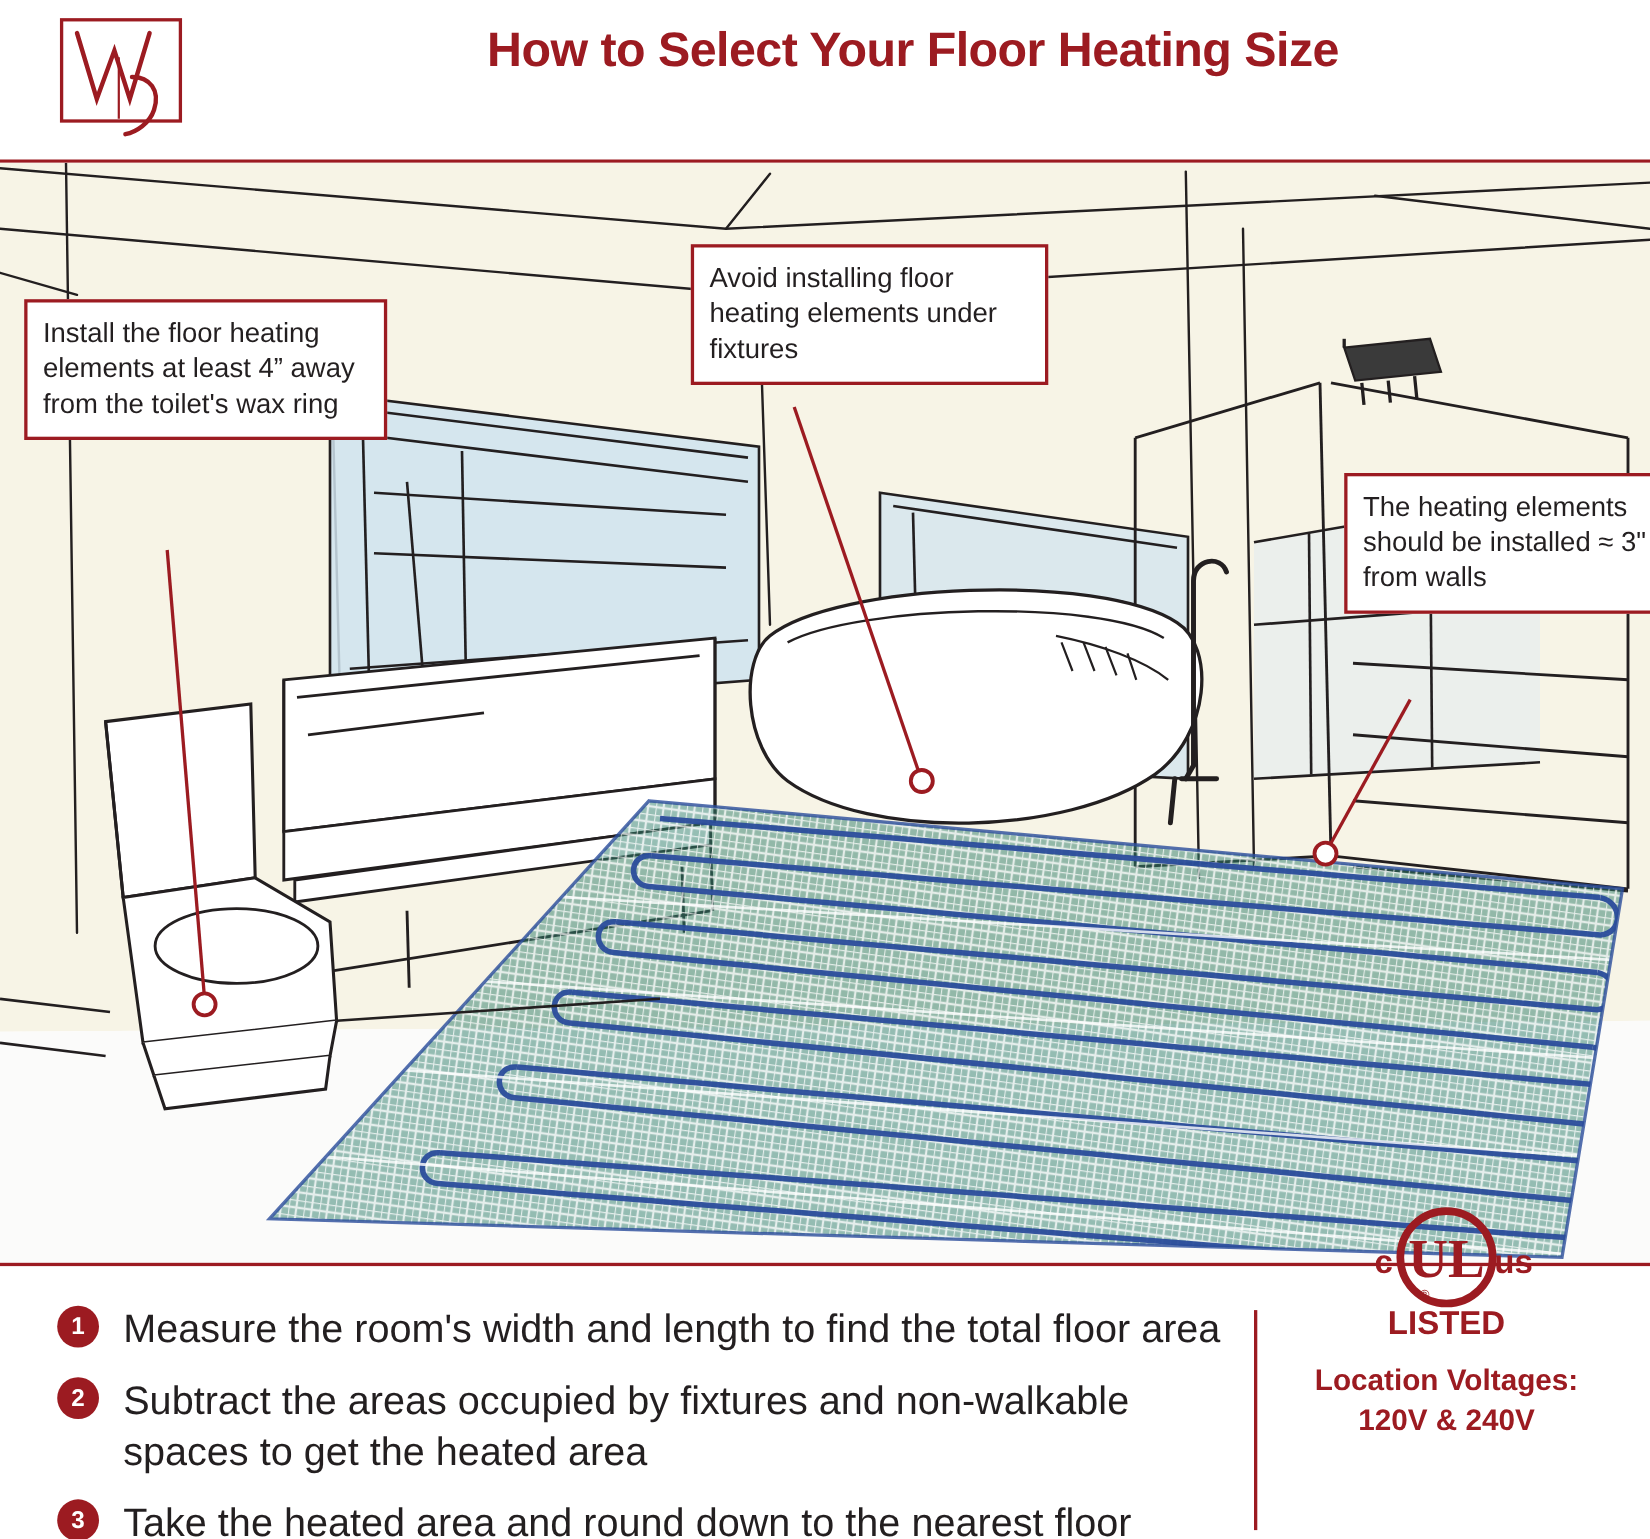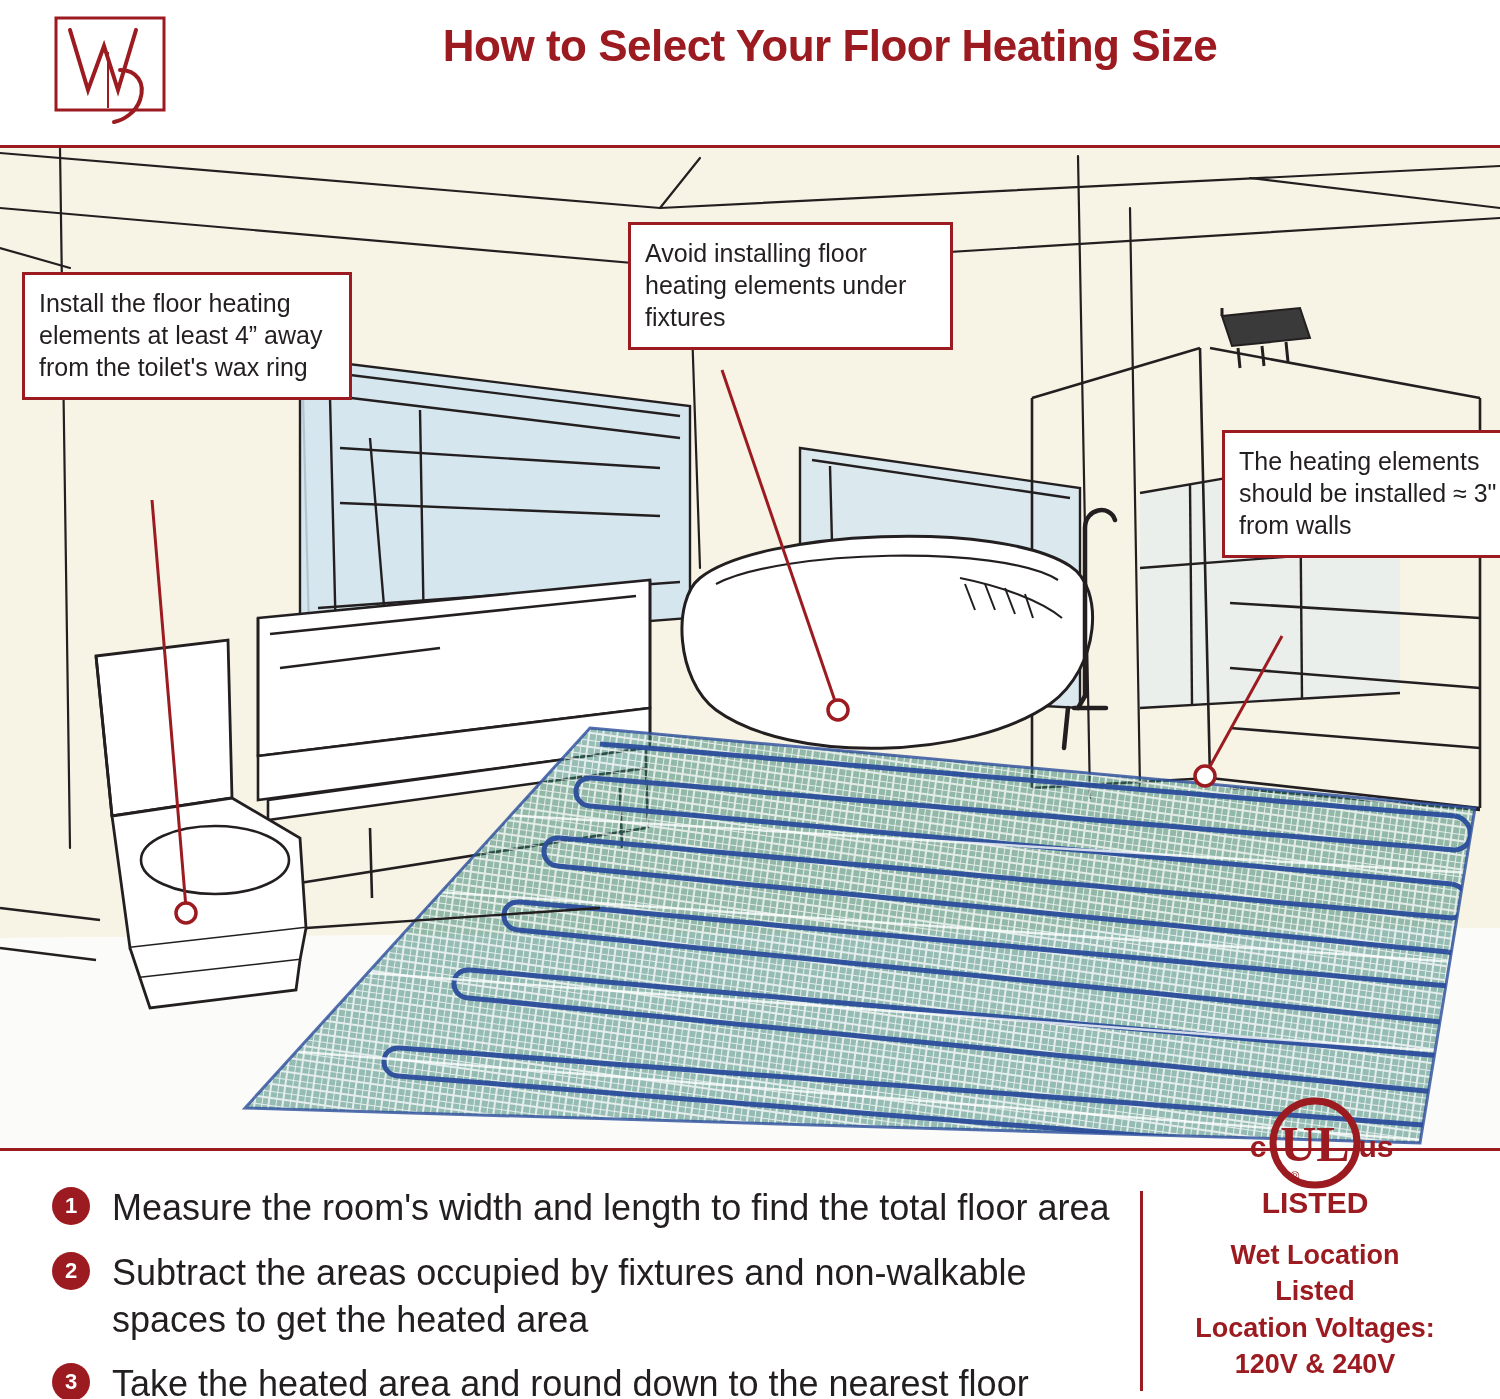--- a/index.html
+++ b/index.html
@@ -336,18 +336,17 @@
       <svg width="250" height="130" viewBox="0 0 250 130">
         <circle cx="125" cy="52" r="42" fill="none" stroke="#9c1b21" stroke-width="7"></circle>
         <text x="125" y="70" text-anchor="middle" font-family="Liberation Serif, serif" font-size="50" font-weight="bold" fill="#9c1b21">UL</text>
         <text x="68" y="66" text-anchor="middle" font-family="Liberation Sans, sans-serif" font-size="30" font-weight="bold" fill="#9c1b21">c</text>
         <text x="186" y="66" text-anchor="middle" font-family="Liberation Sans, sans-serif" font-size="30" font-weight="bold" fill="#9c1b21">us</text>
         <text x="125" y="122" text-anchor="middle" font-family="Liberation Sans, sans-serif" font-size="30" font-weight="bold" fill="#9c1b21">LISTED</text>
         <text x="105" y="90" text-anchor="middle" font-family="Liberation Sans, sans-serif" font-size="12" fill="#9c1b21">®</text>
       </svg>
     </div>
     <div id="ul-text">
-      <div class="ul-line">Wet Location Listed</div>
       <div class="ul-line">Location Voltages:</div>
       <div class="ul-line">120V &amp; 240V</div>
     </div>
   </div>
 </div>
 
 </body></html>

